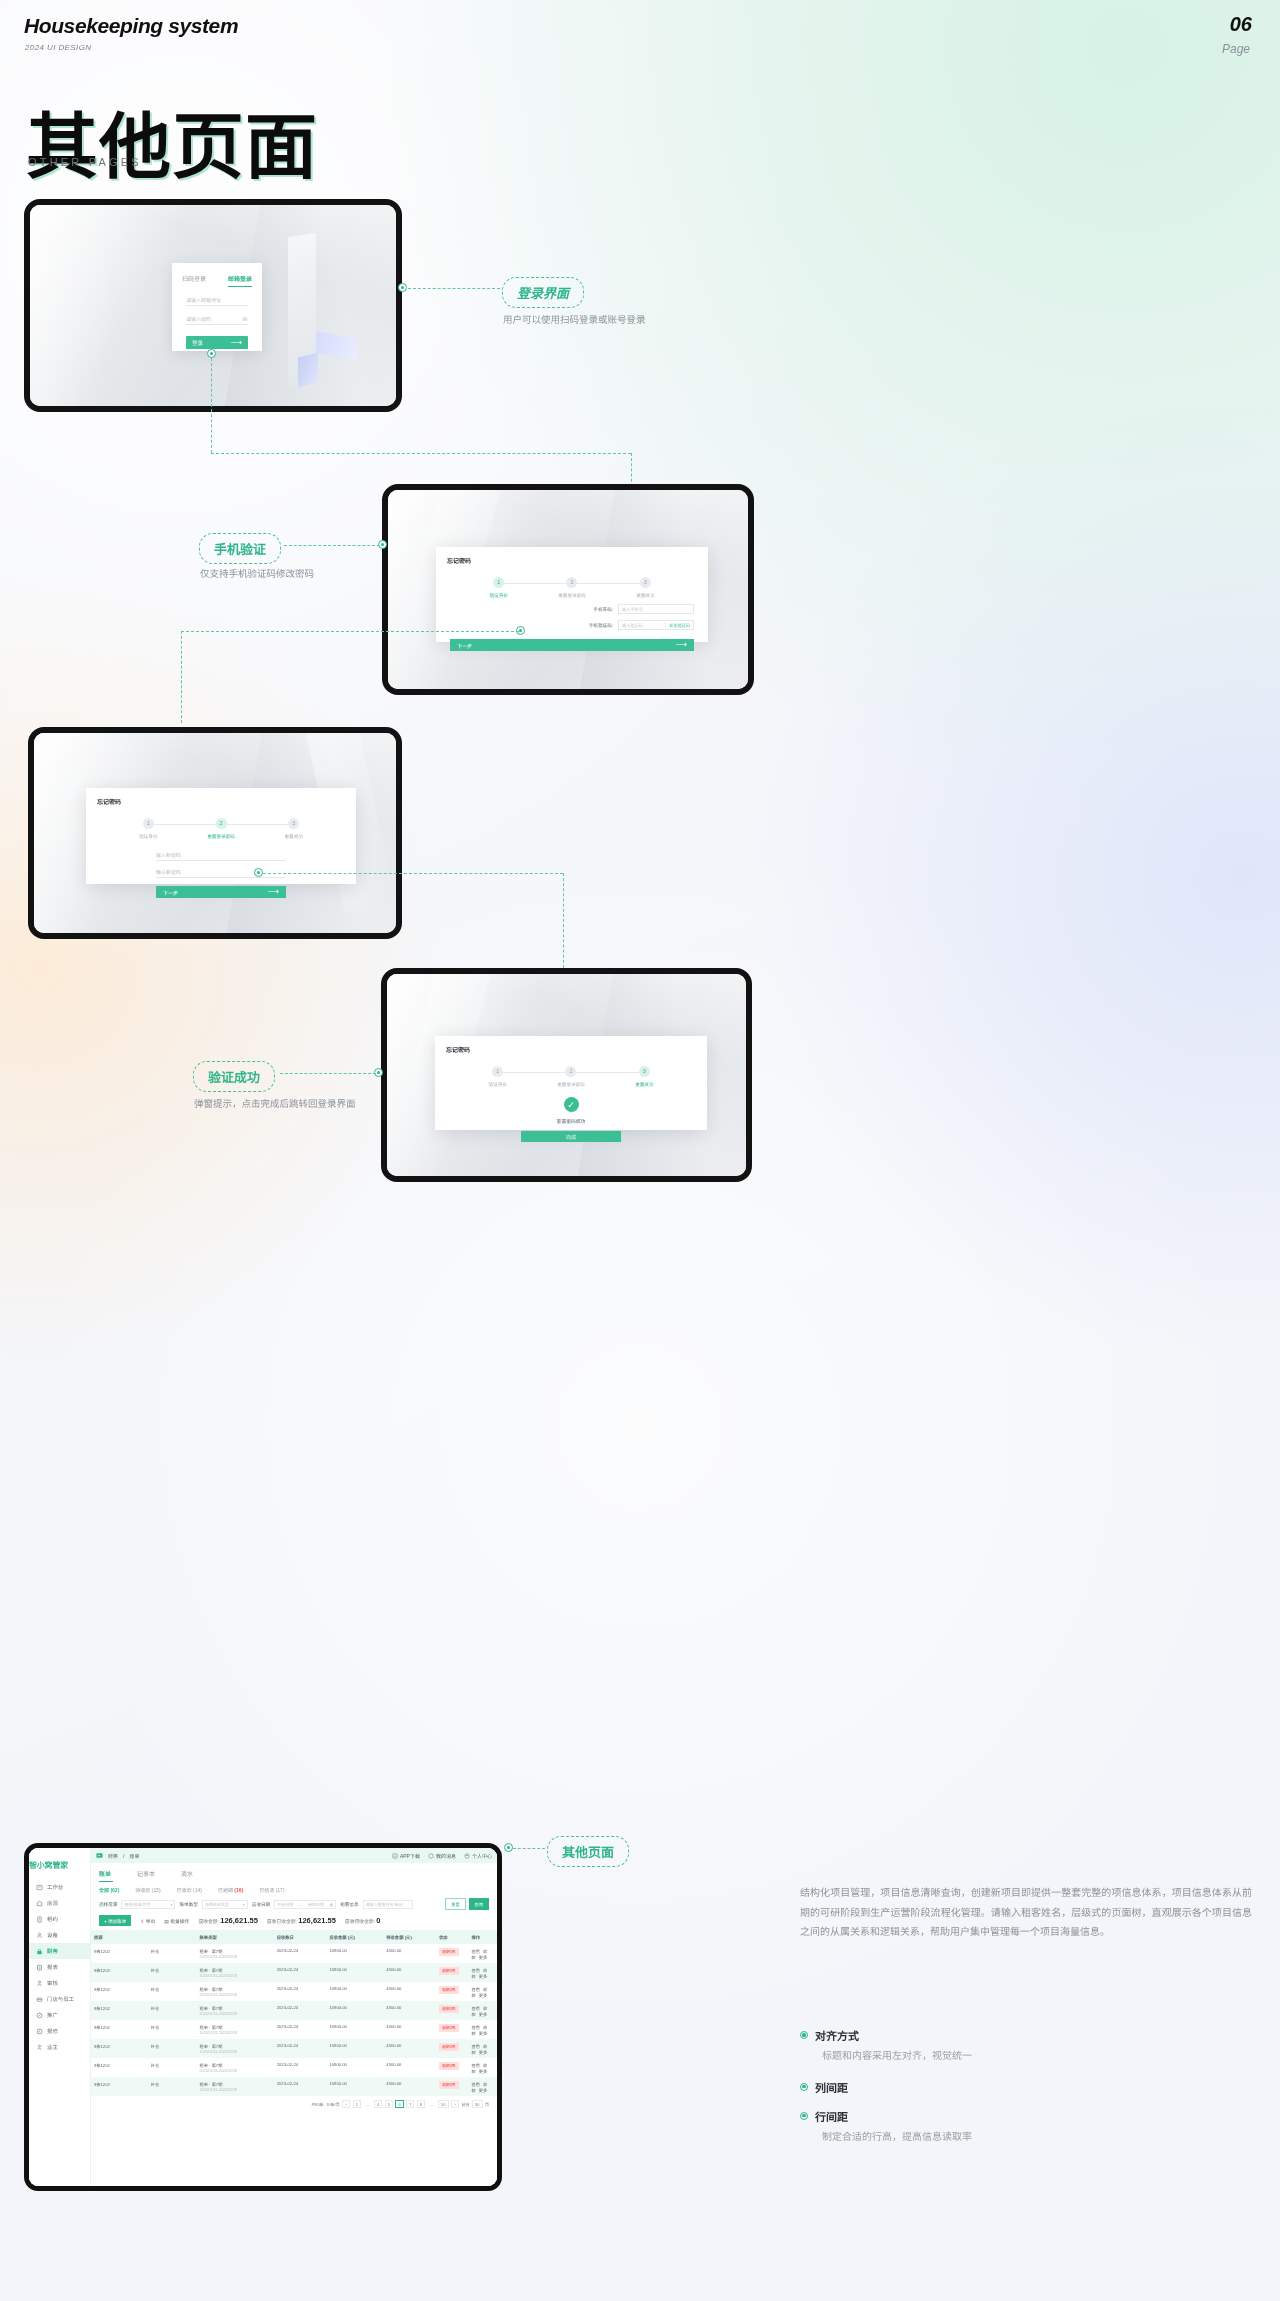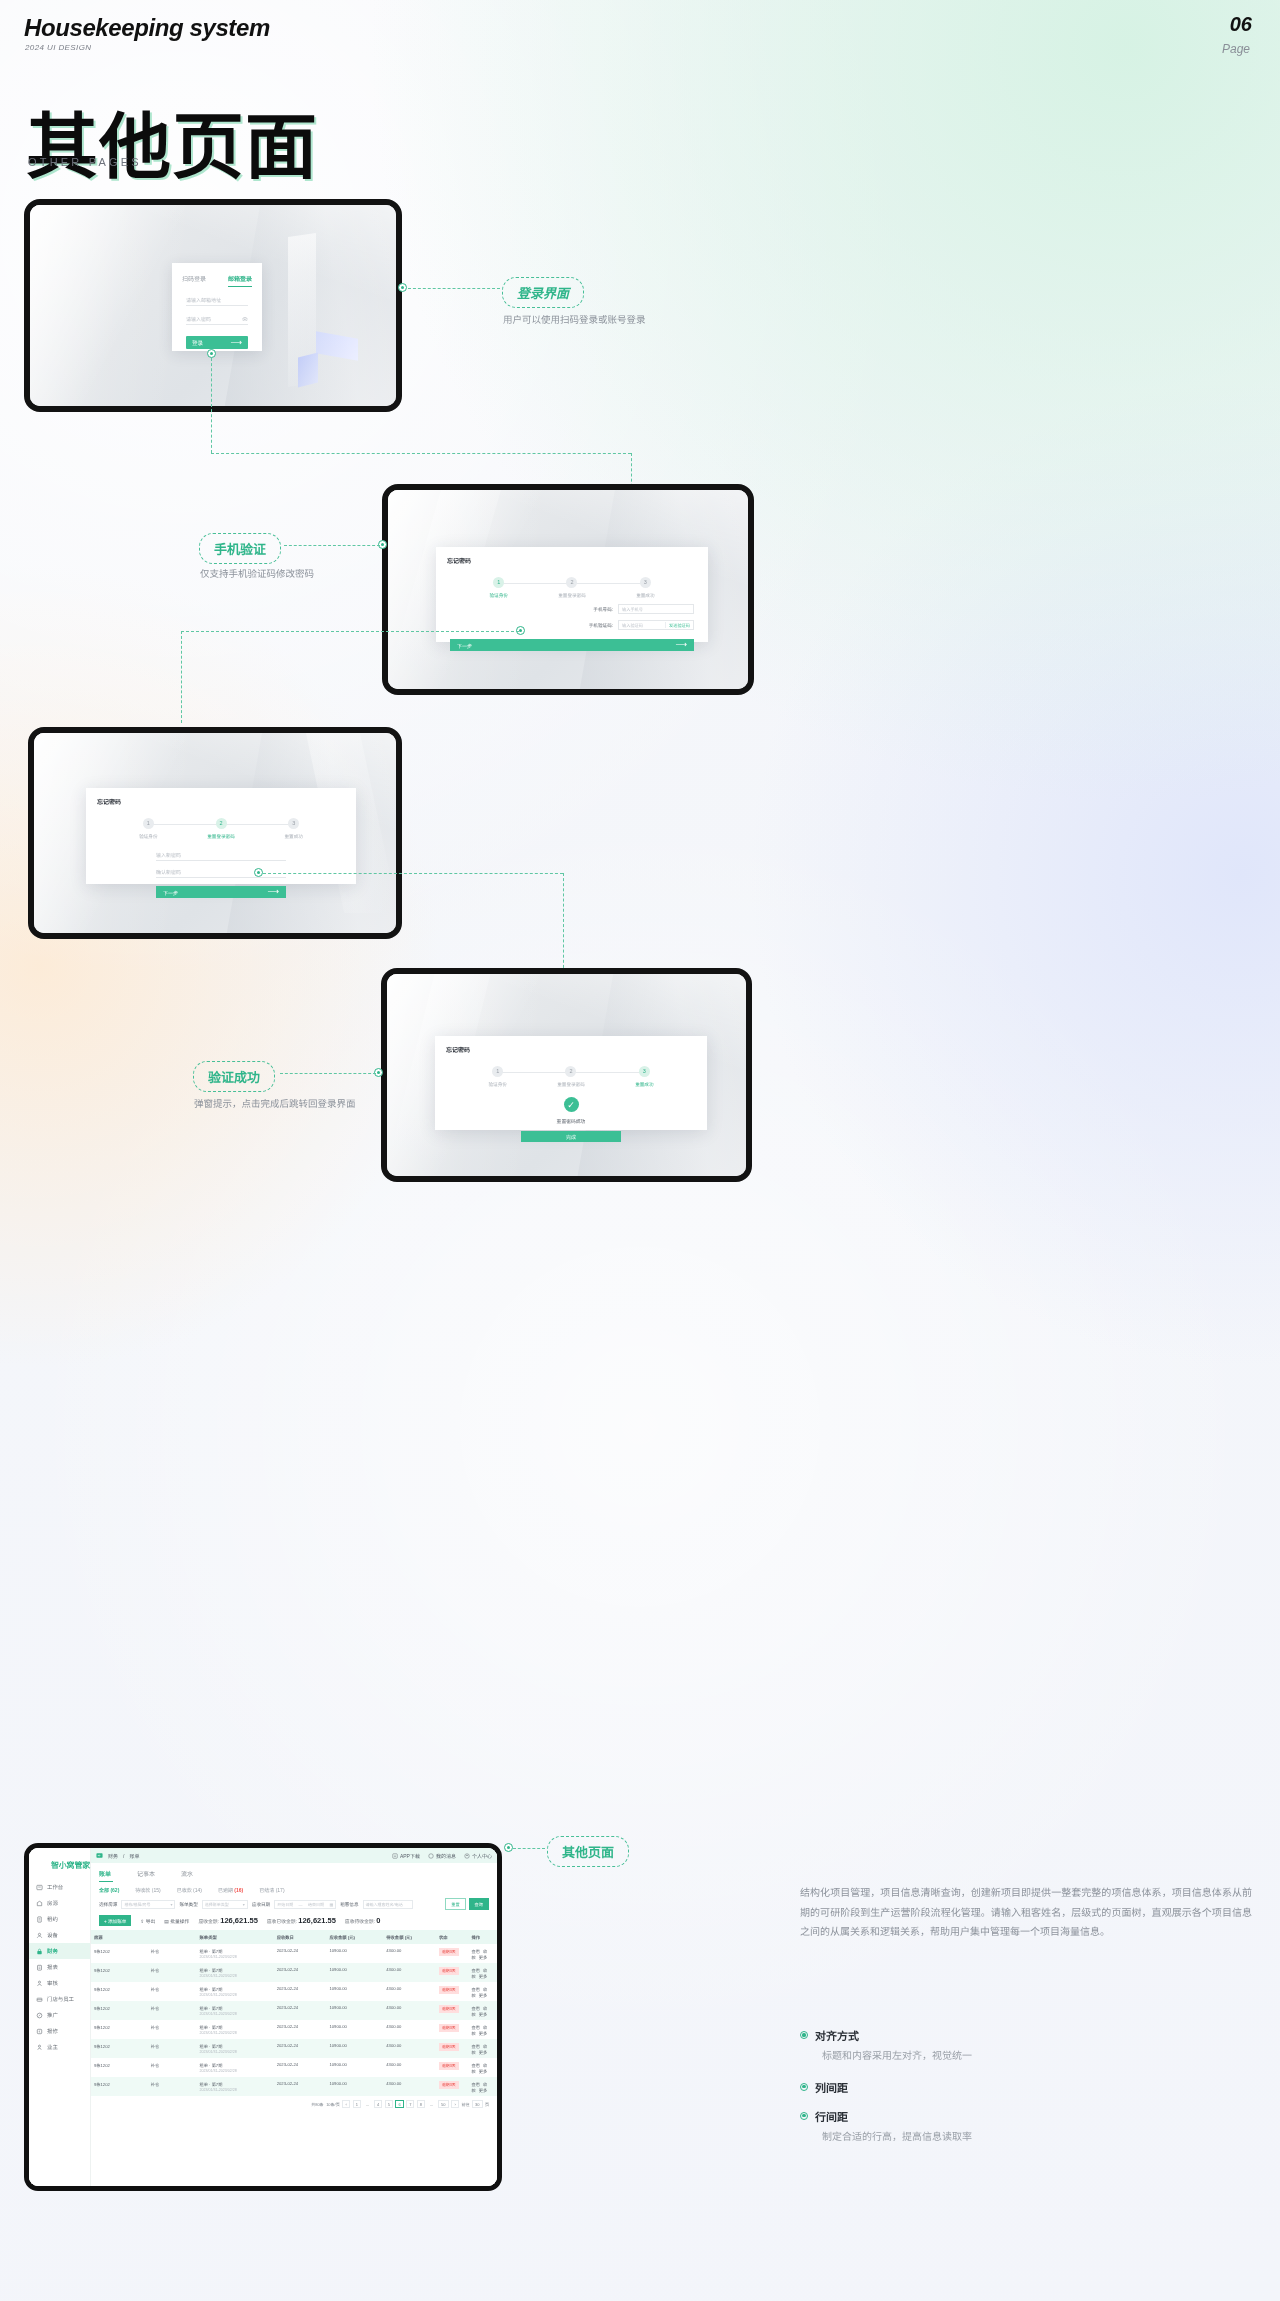--- a/index.html
+++ b/index.html
@@ -16,21 +16,21 @@
       radial-gradient(circle at 14% 10%, rgba(255,255,255,0.9) 0%, rgba(255,255,255,0) 32%),
       radial-gradient(circle at 3% 42%, rgba(255,232,205,0.75) 0%, rgba(255,232,205,0) 22%),
       radial-gradient(circle at 97% 38%, rgba(219,226,250,0.8) 0%, rgba(219,226,250,0) 26%),
       radial-gradient(circle at 50% 62%, rgba(255,255,255,0.7) 0%, rgba(255,255,255,0) 40%),
       linear-gradient(160deg, #f6f7fb 0%, #f4f6fa 45%, #f3f5fa 100%);
   }
 
   
   .hdr-title {
     position: absolute; left: 24px; top: 14px;
-    font-size: 24px; font-style: italic; font-weight: 700;
+    font-size: 21px; font-style: italic; font-weight: 700;
     letter-spacing: -0.4px; color: #111; white-space: nowrap;
   }
   .hdr-sub {
     position: absolute; left: 25px; top: 43px;
     font-size: 8px; font-style: italic; letter-spacing: 0.4px; color: #7b7f88;
   }
   .hdr-page-num {
     position: absolute; right: 28px; top: 13px;
     font-size: 20px; font-style: italic; font-weight: 700; color: #111;
   }
@@ -157,21 +157,21 @@
     content: ""; position: absolute; inset: 1.6px; border-radius: 50%; background: #2fb58a;
   }
 
   
   .dash-frame {
     position: absolute; left: 24px; top: 1843px; width: 478px; height: 348px;
     border: 5px solid #101010; border-radius: 14px; overflow: hidden; background: #fff;
   }
   .dash-inner { position: absolute; inset: 0; display: flex; background: #f6fbf9; }
   .dash-side { width: 62px; background: #fff; border-right: 1px solid #eef2f1; padding-top: 6px; flex: none; }
-  .brand { font-size: 8px; font-weight: 800; color: #2fb58a; text-align: right; padding: 5px 0 9px; letter-spacing: -0.2px; }
+  .brand { font-size: 8px; font-weight: 800; color: #2fb58a; text-align: left; padding: 5px 0 9px; letter-spacing: -0.2px; }
   .side-item { display: flex; align-items: center; gap: 4px; padding: 4px 0 4px 7px; font-size: 5.4px; color: #6b7178; }
   .side-item.active { background: #e6f6f0; color: #2fb58a; font-weight: 700; }
   .side-ico { width: 7px; height: 7px; flex: none; display: block; }
   .dash-main { flex: 1; display: flex; flex-direction: column; min-width: 0; }
   .dash-top {
     height: 15px; background: #e9f8f3; display: flex; align-items: center;
     padding: 0 5px; gap: 5px; font-size: 5px; color: #58606a;
   }
   .top-right { margin-left: auto; display: flex; gap: 8px; align-items: center; }
   .top-right span { display: flex; align-items: center; gap: 2px; }

